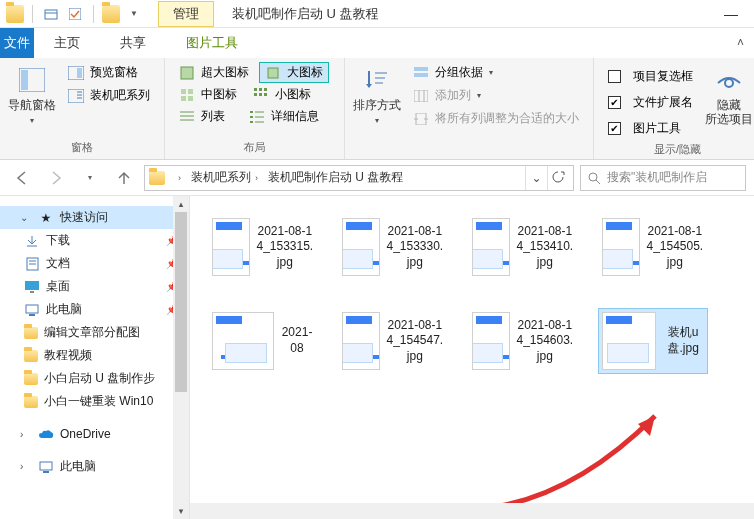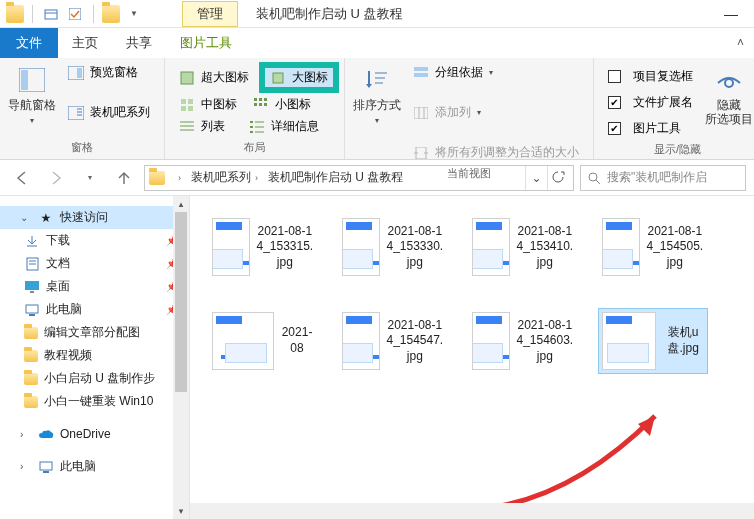--- a/index.html
+++ b/index.html
@@ -6,43 +6,43 @@
 body { background: #fff; width: 754px; height: 519px; overflow: hidden; position: relative; }
 
 
 .titlebar { height: 28px; display: flex; align-items: center; background: #fff; border-bottom: 1px solid #e5e5e5; }
 .titlebar .qat { display: flex; align-items: center; gap: 4px; padding: 0 6px; }
 .folder-ico { width: 18px; height: 18px; background: linear-gradient(#ffe9a6,#f5c451); border-radius: 2px; position: relative; }
 .folder-ico::before { content:""; position:absolute; top:-3px; left:0; width:8px; height:4px; background:#f5c451; border-radius:1px 1px 0 0; }
 .qat-sep { width:1px; height:18px; background:#d0d0d0; margin:0 4px; }
 .qat-btn { width:20px; height:20px; display:flex; align-items:center; justify-content:center; color:#555; cursor:default; }
 .dd { font-size:8px; color:#555; }
-.title-tab { background:#fff8d0; border:1px solid #e8d060; padding:3px 14px; margin-left:32px; font-size:13px; color:#333; }
+.title-tab { background:#fff8d0; border:1px solid #e8d060; padding:3px 14px; margin-left:8px; font-size:13px; color:#333; }
 .title-text { margin-left:18px; font-size:13px; color:#333; }
 .win-btn { margin-left:auto; width:46px; text-align:center; font-size:14px; color:#333; }
 
 
 .tabs { height:30px; display:flex; align-items:stretch; background:#fff; }
-.tab-file { background:#1979ca; color:#fff; padding:0 16px; display:flex; align-items:center; font-size:13px; }
-.tab { padding:0 14px; display:flex; align-items:center; color:#333; font-size:13px; cursor:default; }
+.tab-file { background:#1979ca; color:#fff; padding:0 4px; display:flex; align-items:center; font-size:13px; }
+.tab { padding:0 20px; display:flex; align-items:center; color:#333; font-size:13px; cursor:default; }
 .tab.active { background:#f5f5f5; border:1px solid #d8d8d8; border-bottom:none; }
 .tab.tool { color:#5a8a00; }
 .ribbon-toggle { margin-left:auto; padding:0 10px; display:flex; align-items:center; color:#555; }
 
 
 .ribbon { background:#f5f5f5; border-bottom:1px solid #d8d8d8; display:flex; height:102px; }
 .group { border-right:1px solid #e0e0e0; padding:4px 8px 0 8px; display:flex; flex-direction:column; position:relative; }
 .group-label { text-align:center; font-size:11px; color:#666; padding:3px 0 4px 0; margin-top:auto; }
 .grp-items { display:flex; gap:6px; flex:1; }
 .big-btn { display:flex; flex-direction:column; align-items:center; justify-content:flex-start; width:48px; padding-top:4px; gap:4px; }
 .big-btn .ico { width:28px; height:28px; display:flex; align-items:center; justify-content:center; }
 .big-btn .lbl { font-size:12px; color:#333; text-align:center; line-height:1.2; }
-.small-list { display:flex; flex-direction:column; gap:19px; }
+.small-list { display:flex; flex-direction:column; gap:2px; }
 .small-btn { display:flex; align-items:center; gap:6px; padding:2px 6px; white-space:nowrap; }
-.small-btn.sel { background:#cde6f7; border:6px solid #14b8a6; padding:1px 5px; }
+.small-btn.sel { background:#cde6f7; border:1px solid #14b8a6; padding:1px 5px; }
 .small-btn .ico { width:16px; height:16px; display:flex; align-items:center; justify-content:center; }
 .chk { width:13px; height:13px; border:1px solid #333; display:inline-flex; align-items:center; justify-content:center; font-size:10px; margin-right:6px; background:#fff; }
 .chk.on::after { content:"✔"; color:#000; font-size:10px; }
 .disabled { color:#9a9a9a; }
 .disabled svg * { stroke:#b5b5b5; }
 
 
 .addrbar { height:36px; display:flex; align-items:center; gap:6px; padding:4px 8px; background:#fff; border-bottom:1px solid #e5e5e5; }
 .nav-btn { width:28px; height:28px; display:flex; align-items:center; justify-content:center; color:#666; }
 .crumb-box { flex:0 0 430px; height:26px; border:1px solid #c8c8c8; display:flex; align-items:center; padding:0 4px; overflow:hidden; }
@@ -273,21 +273,20 @@
             <span class="ico">
               <svg width="14" height="12">
                 <rect x="2" y="0" width="10" height="12" fill="none" stroke="#b5b5b5"></rect>
                 <path d="M0 6 L4 6 M10 6 L14 6" stroke="#b5b5b5"></path>
               </svg>
             </span>
             <span>将所有列调整为合适的大小</span>
           </div>
       </div>
     </div>
-    <div class="group-label">当前视图</div>
   </div>
 
   <div class="group">
     <div class="grp-items">
       <div class="small-list" style="gap:5px;padding-top:4px">
         <label class="small-btn">
             <span class="chk"></span>
             <span>项目复选框</span>
           </label>
         <label class="small-btn">

